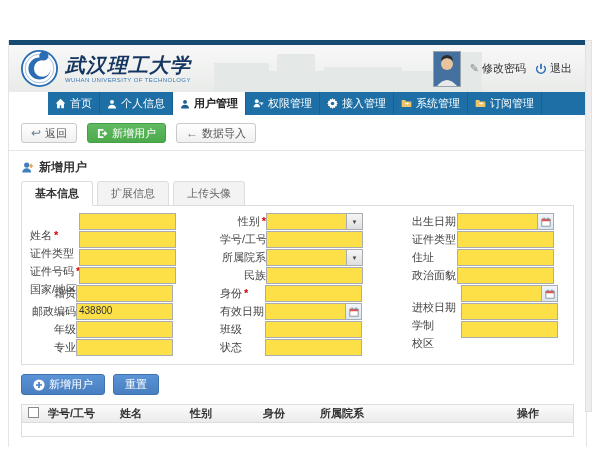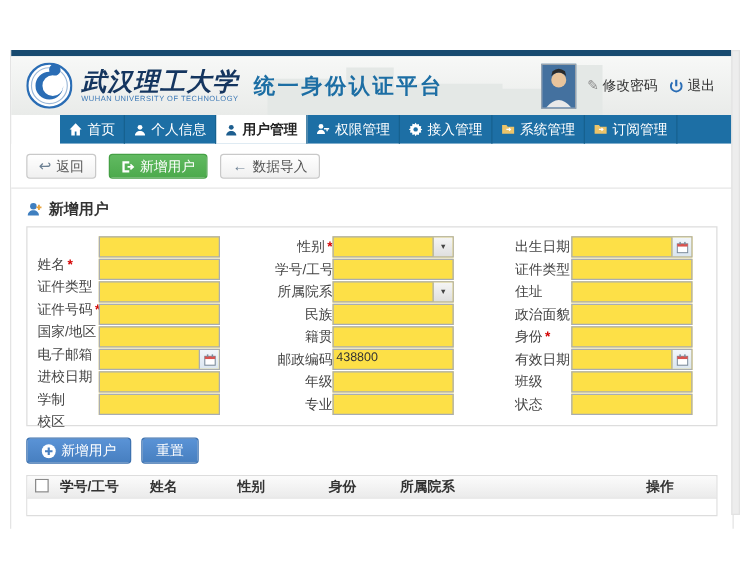--- a/index.html
+++ b/index.html
@@ -96,21 +96,20 @@
           <svg class="logo" viewBox="0 0 40 40">
             <circle cx="20" cy="20" r="19" fill="#fff" stroke="#2a6db5" stroke-width="2"></circle>
             <circle cx="20" cy="20" r="15.5" fill="none" stroke="#9db9d8" stroke-width="1"></circle>
             <path d="M20 8 a12 12 0 1 0 12 12 a9 9 0 1 1 -9 -9 a5 5 0 1 0 -3 -3 z" fill="#2a6db5"></path>
           </svg>
         </span>
         <div class="brand-text">
           <div class="uni-cn">武汉理工大学</div>
           <div class="uni-en">WUHAN UNIVERSITY OF TECHNOLOGY</div>
         </div>
-        <div class="platform">统一身份认证平台</div>
       </div>
 
       <div class="header-right">
         <span class="ic">
           <svg class="avatar" viewBox="0 0 26 34">
             <rect width="26" height="34" fill="#44719f"></rect>
             <circle cx="13" cy="12" r="6" fill="#e8c49c"></circle>
             <path d="M7 9 q6 -6 12 0 l-1 -4 q-5 -4 -10 0 z" fill="#2b2b2b"></path>
             <path d="M3 34 q10 -12 20 0 z" fill="#e9e9e9"></path>
           </svg>
@@ -223,20 +222,25 @@
         <span class="ic">
           <svg width="13" height="13" viewBox="0 0 16 16">
             <circle cx="7" cy="5" r="3.2" fill="#3f7fc0"></circle>
             <path d="M1.5 14c0-3.2 2.5-5.2 5.5-5.2S12.5 10.8 12.5 14z" fill="#3f7fc0"></path>
             <path d="M12.5 3.5v5M10 6h5" stroke="#e8a33d" stroke-width="1.8"></path>
           </svg>
         </span>
         <span>新增用户</span>
       </div>
 
+      <div class="tabs" id="tabs">
+          <div class="tab active"><span>基本信息</span></div>
+          <div class="tab"><span>扩展信息</span></div>
+          <div class="tab"><span>上传头像</span></div>
+        </div>
 
       <div class="panel">
         <div class="fgrid" id="fgrid">
             <div class="cell c1">
               <span class="lbl">姓名<b class="req">*</b></span>
               <span class="ctl">
                 <input type="text" value="" style="">
               </span>
             </div>
             <div class="cell c2">
@@ -308,26 +312,20 @@
               </span>
             </div>
             <div class="cell c2">
               <span class="lbl">民族</span>
               <span class="ctl">
                 <input type="text" value="" style="">
               </span>
             </div>
             <div class="cell c3">
               <span class="lbl">政治面貌</span>
-              <span class="ctl">
-                <input type="text" value="" style="">
-              </span>
-            </div>
-            <div class="cell c1">
-              <span class="lbl">电子邮箱</span>
               <span class="ctl">
                 <input type="text" value="" style="">
               </span>
             </div>
             <div class="cell c2">
               <span class="lbl">籍贯</span>
               <span class="ctl">
                 <input type="text" value="" style="">
               </span>
             </div>

